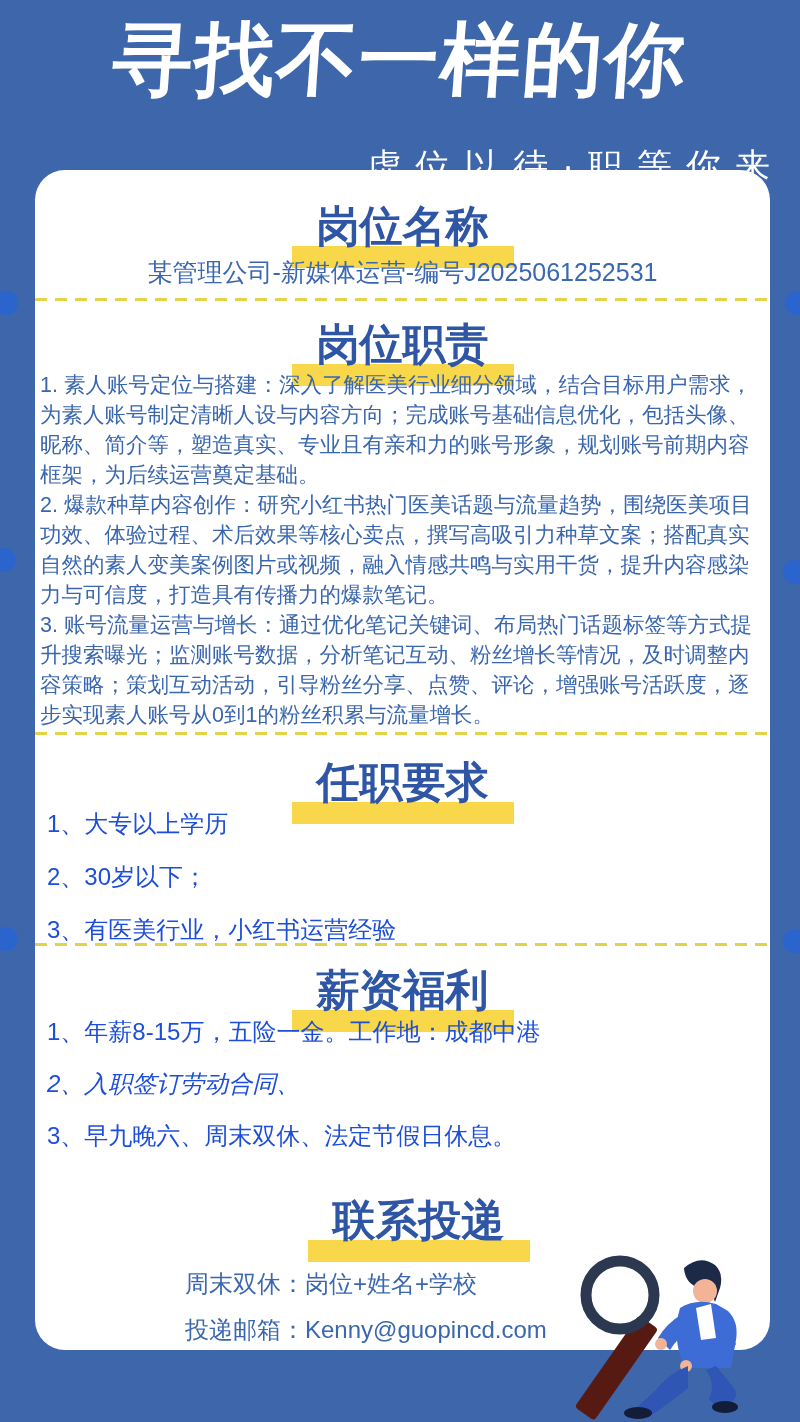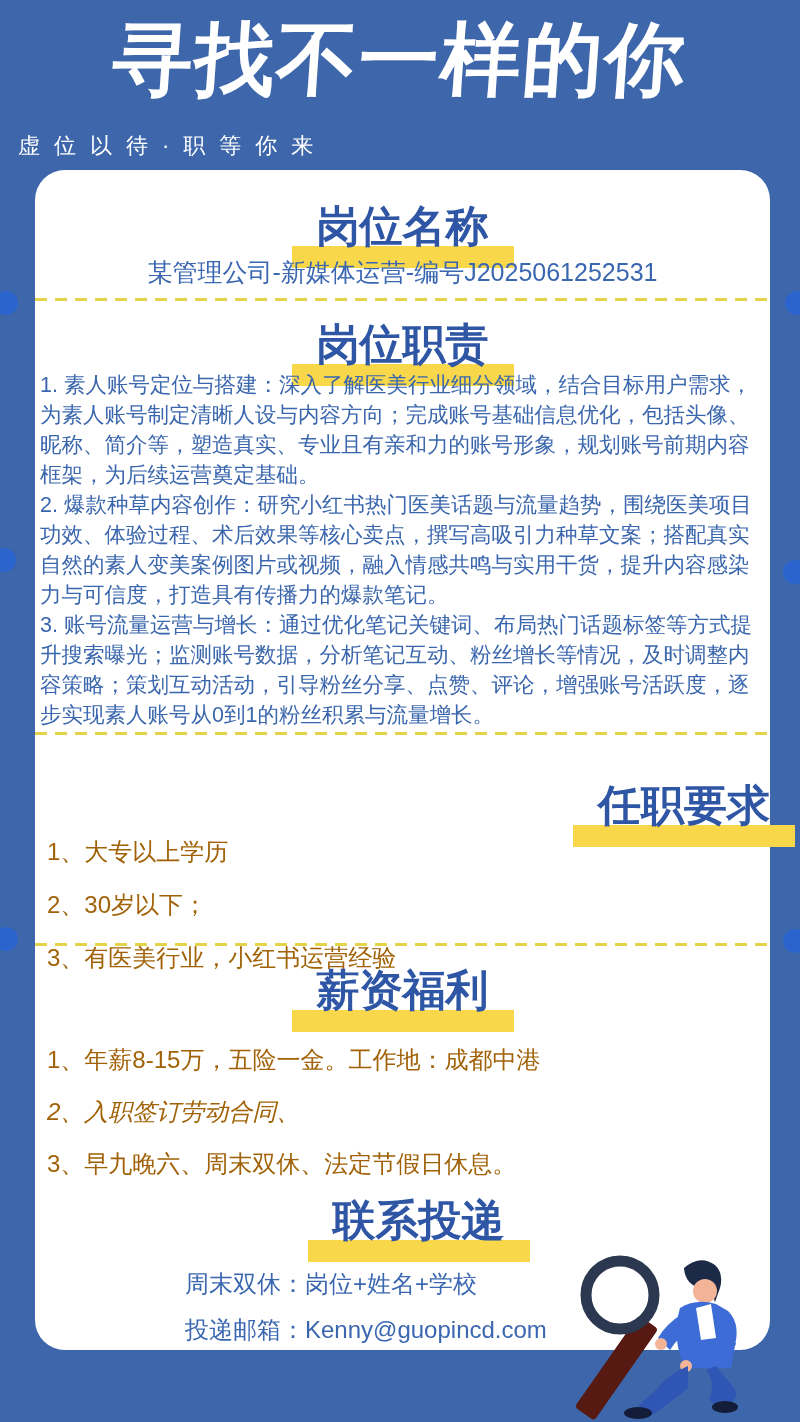--- a/index.html
+++ b/index.html
@@ -7,23 +7,23 @@
     position:relative;width:800px;height:1422px;overflow:hidden;
     background:#3e67ab;
     font-family:"Liberation Sans","DejaVu Sans",sans-serif;
   }
   .title{
     position:absolute;top:10px;left:0;right:0;text-align:center;
     color:#ffffff;font-size:80px;font-weight:900;letter-spacing:2px;
     transform:skewX(-4deg);margin:0;line-height:1.25;
   }
   .subtitle{
-    position:absolute;top:127px;left:0;right:0;text-align:left;
-    color:#ffffff;font-size:22px;font-weight:500;
-    letter-spacing:14px;text-indent:14px;margin:4px;
+    position:absolute;top:127px;left:0;right:0;text-align:right;
+    color:#ffffff;font-size:35px;font-weight:500;
+    letter-spacing:14px;text-indent:14px;margin:16px;
   }
   .card{
     position:absolute;left:35px;top:170px;width:735px;height:1180px;
     background:#ffffff;border-radius:30px;z-index:1;
   }
   .sec-heading{position:absolute;left:0;right:0;text-align:center;}
   .hl-wrap{position:relative;display:inline-block;}
   .hl-wrap .bar{
     position:absolute;left:-25px;right:-25px;bottom:-12px;height:22px;
     background:#f8d74a;
@@ -33,30 +33,30 @@
   }
   .job-code{
     position:absolute;top:86px;left:0;right:0;text-align:center;
     font-size:25px;color:#3a67b0;
   }
   .divider{
     position:absolute;left:0;right:0;height:3px;
     background:repeating-linear-gradient(90deg,#e2d348 0 12px,transparent 12px 20px);
   }
   .div1{top:128px;} .div2{top:562px;} .div3{top:773px;}
-  .h-position{top:28px;} .h-duties{top:146px;} .h-requirements{top:607px;text-align:right;}
+  .h-position{top:28px;} .h-duties{top:146px;} .h-requirements{top:584px;}
   .h-benefits{top:792px;} .h-contact{top:1022px;padding-left:32px;}
   .duties{
     position:absolute;top:200px;left:5px;right:5px;
     font-size:21.5px;line-height:30px;color:#3a66ad;
   }
   .duties p{margin:0;}
   .list-item{
     position:absolute;left:12px;right:10px;
-    font-size:24px;color:#a16207;margin-top:28px;
+    font-size:24px;color:#1d4ed8;
   }
   .req1{top:638px;} .req2{top:691px;} .req3{top:744px;}
   .ben1{top:846px;} .ben2{top:898px;font-style:italic;} .ben3{top:950px;}
   .contact-line{
     position:absolute;left:150px;right:10px;text-align:left;
     font-size:24px;color:#3a67b0;
   }
   .resume-line{top:1098px;} .email-line{top:1144px;}
   .edge-dot{position:absolute;border-radius:50%;width:24px;height:24px;background:#2b64cc;z-index:0;}
   .dot-l1{left:-6px;top:291px;} .dot-l2{left:-8px;top:548px;} .dot-l3{left:-6px;top:927px;}

